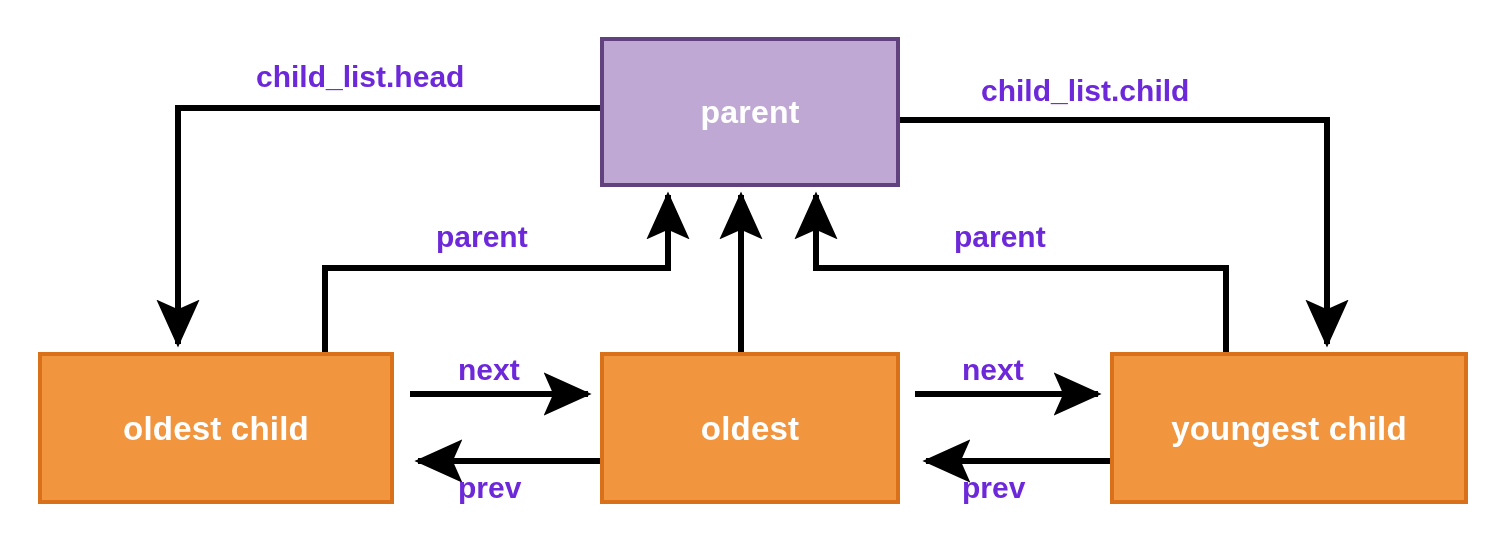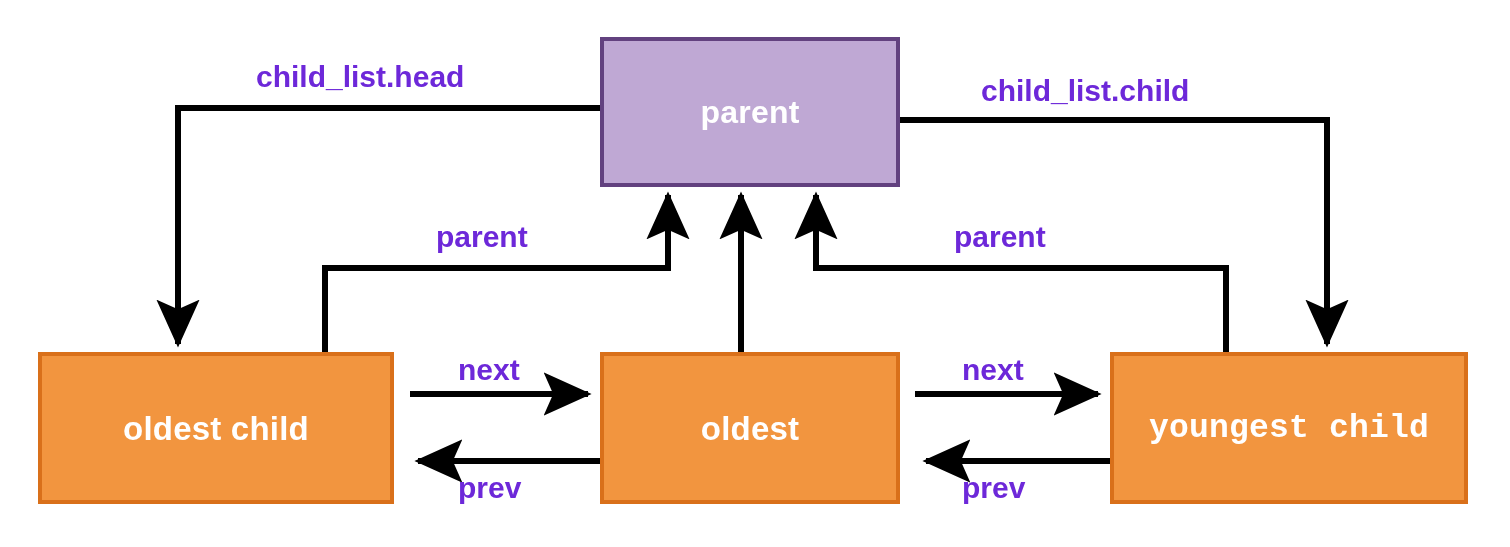--- a/index.html
+++ b/index.html
@@ -45,21 +45,21 @@
     width: 300px;
     height: 150px;
     font-size: 32px;
   }
   .node-child {
     background: #f2953f;
     border: 4px solid #d9701a;
   }
   .node-oldest  { left: 38px;   top: 352px; width: 356px; height: 152px; }
   .node-middle  { left: 600px;  top: 352px; width: 300px; height: 152px; }
-  .node-youngest{ left: 1110px; top: 352px; width: 358px; height: 152px; font-family: Liberation Mono, monospace; }
+  .node-youngest{ left: 1110px; top: 352px; width: 358px; height: 152px; }
 
   .edge-label {
     position: absolute;
     color: #6d28d9;
     font-weight: bold;
     font-size: 30px;
     line-height: 1;
     white-space: nowrap;
   }
   .lbl-head      { left: 256px;  top: 62px; }

